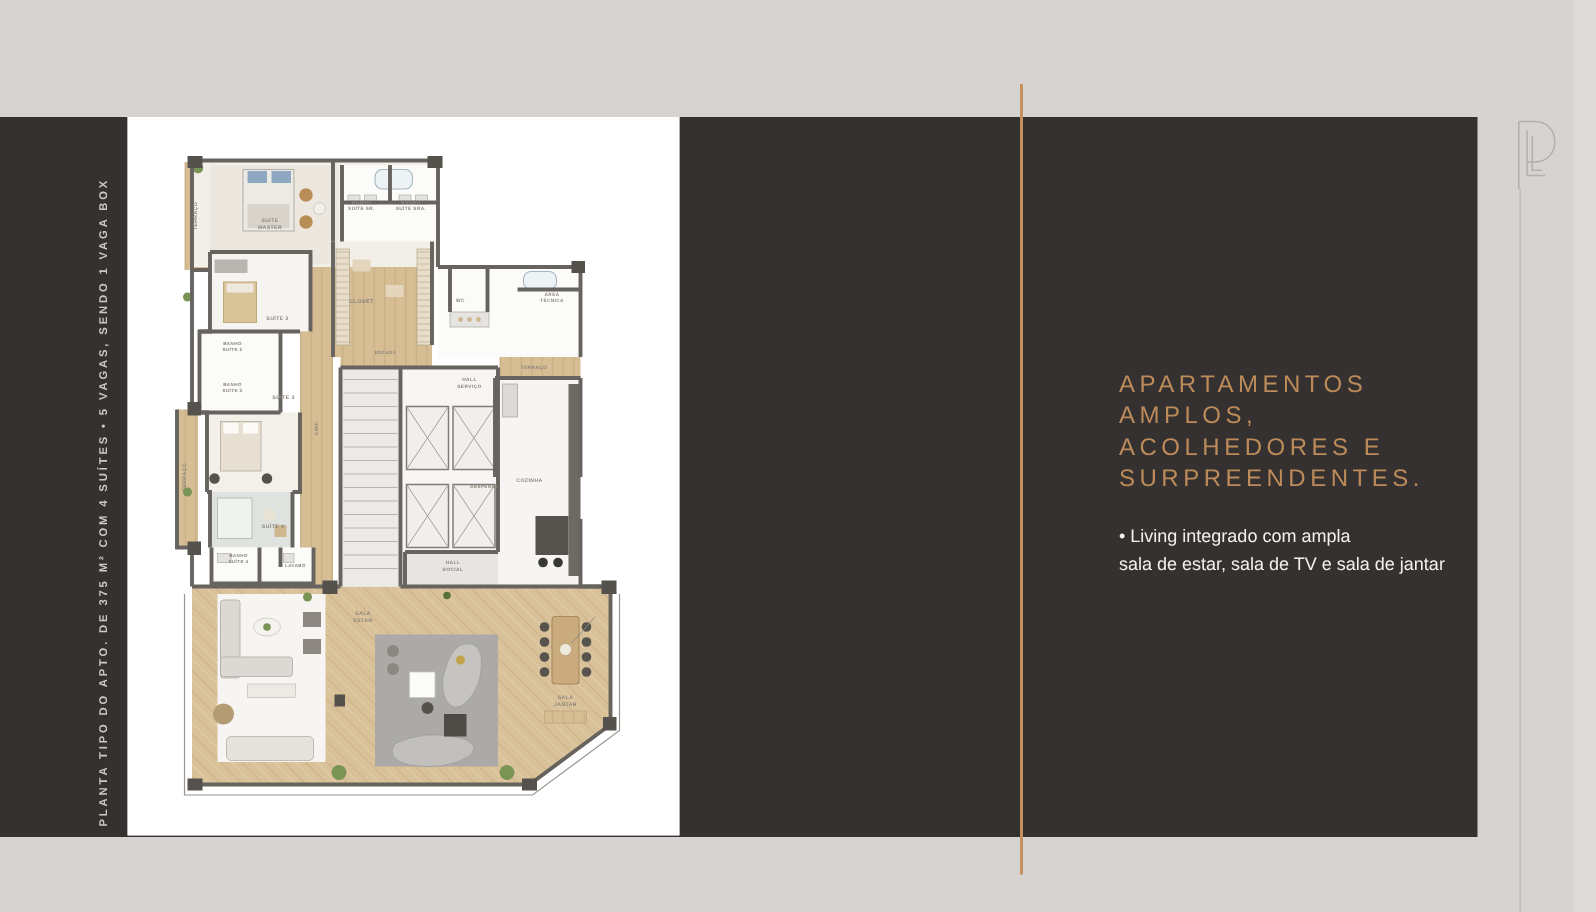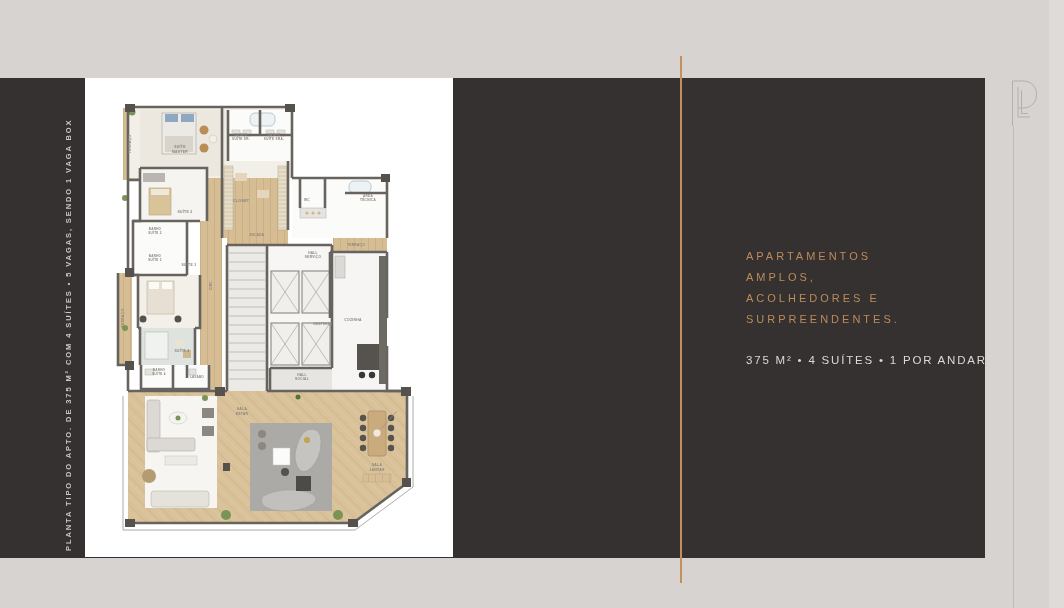--- a/index.html
+++ b/index.html
@@ -29,21 +29,21 @@
     background:#ffffff;
   }
   .paper svg{display:block;}
   .gold-divider{
     position:absolute;left:680px;top:56px;width:2px;height:527px;
     background:#c4905c;
   }
   .copy{position:absolute;left:746px;top:246px;width:230px;}
   .headline{
     margin:0 0 18px 0;
-    color:#bd8b5a;font-size:11px;font-weight:500;letter-spacing:3px;
+    color:#bd8b5a;font-size:16px;font-weight:500;letter-spacing:3px;
     line-height:21px;white-space:pre-line;
   }
   .feature-list{margin:0;}
   .feature-item{
     color:#f3f1ef;font-size:12px;font-weight:400;line-height:19px;
     white-space:pre-line;
   }
   .stats-line{
     margin-top:24px;
     color:#dcd9d6;font-size:11.5px;font-weight:500;letter-spacing:1.8px;
@@ -286,22 +286,23 @@
 </div>
 
 <div class="gold-divider"></div>
 
 <section class="copy">
   <h1 class="headline">APARTAMENTOS
 AMPLOS,
 ACOLHEDORES E
 SURPREENDENTES.</h1>
   <div class="feature-list" id="bullets">
+      <div class="feature-item">• Living integrado com ampla
+   sala de estar, sala de TV e sala de jantar</div>
     </div>
-  <div class="stats-line">375 M² • 4 SUÍTES • 1 POR ANDAR</div>
 </section>
 
 <div class="brand-mark">
   <svg width="36" height="50" viewBox="0 0 36 50" xmlns="http://www.w3.org/2000/svg">
     <g stroke="#b2afac" stroke-width="1" fill="none">
       <path d="M8.5 3 V48"></path>
       <path d="M8.5 3 H19 C28 3 32.5 9.5 32.5 16.5 C32.5 23.5 28 30 19 30 H14"></path>
       <path d="M14 9 V39 H26"></path>
       <path d="M17.5 12.5 V35.5 H24"></path>
     </g>

